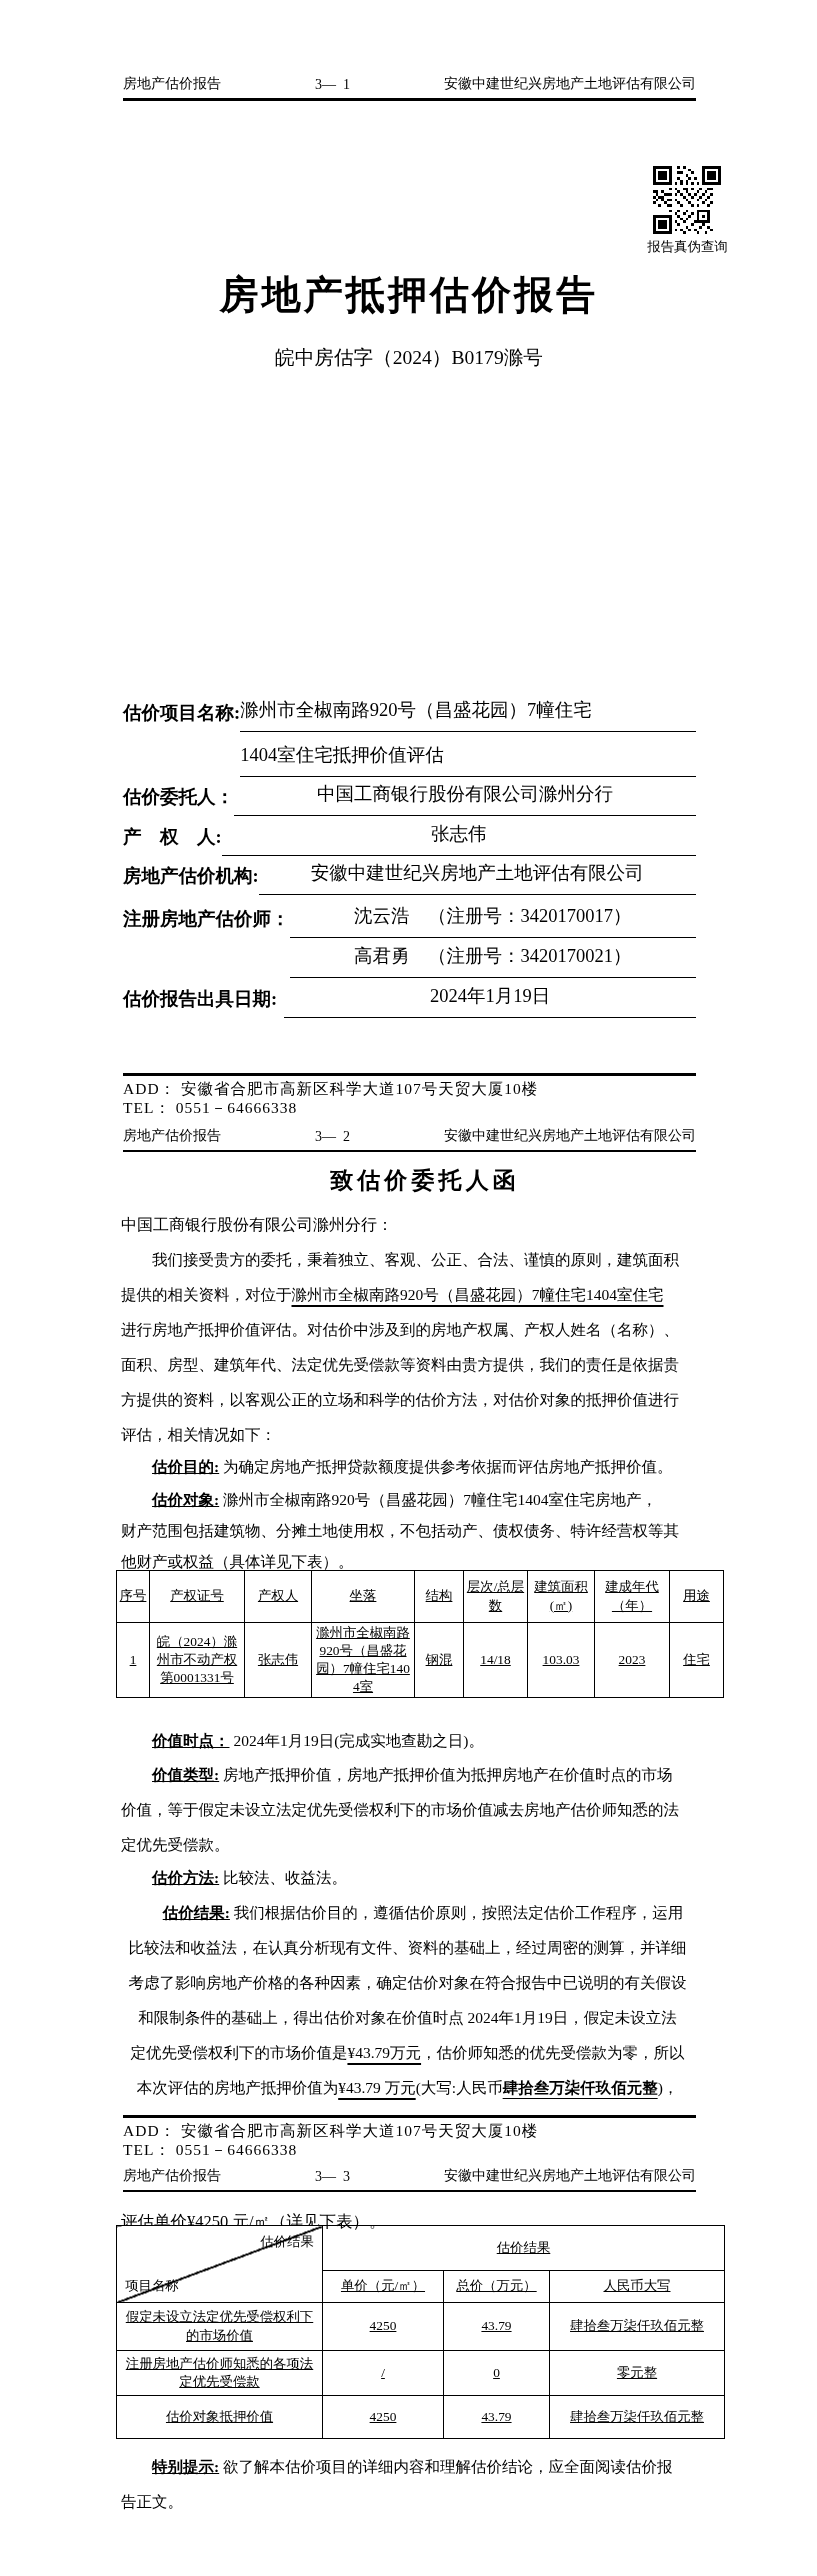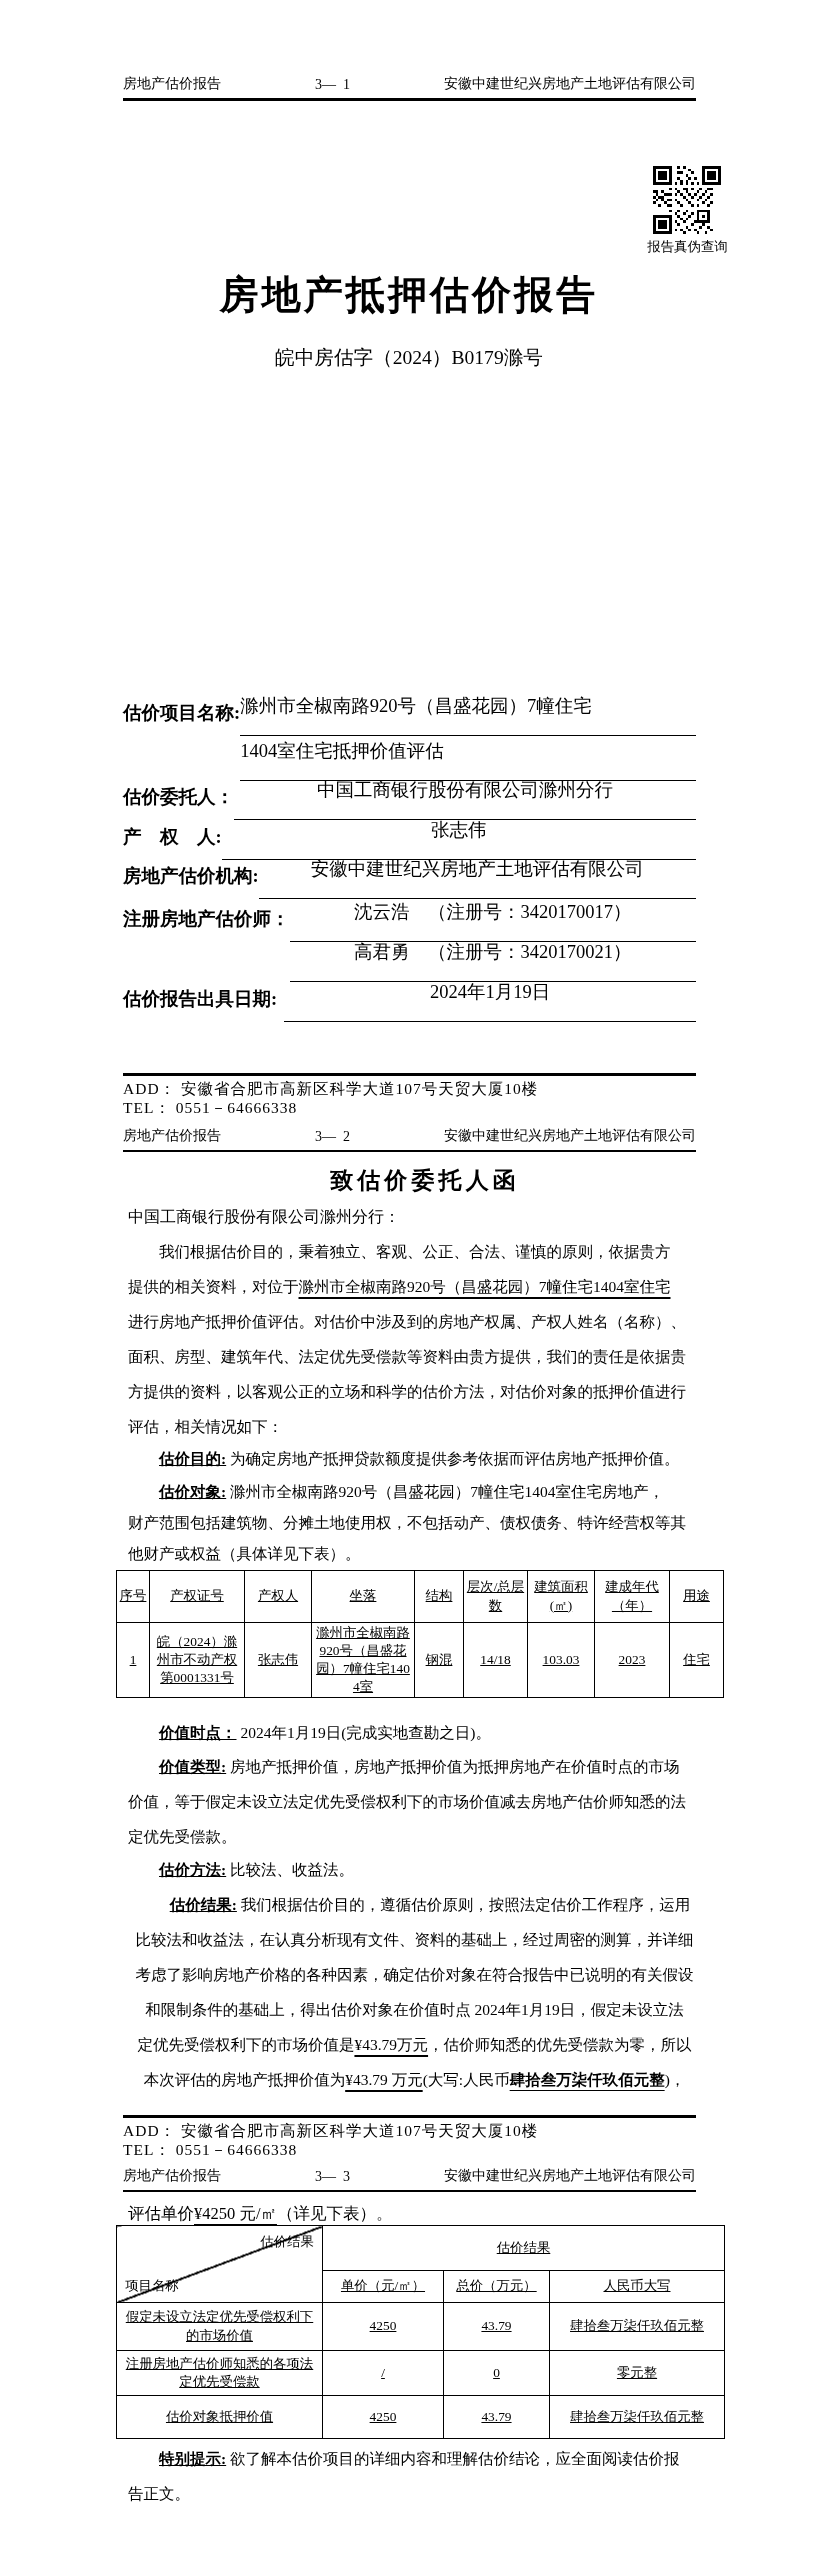--- a/index.html
+++ b/index.html
@@ -21,26 +21,26 @@
   .qr-label{position:absolute;left:638px;top:238px;width:99px;text-align:center;font-size:13.4px;}
 
   .title{position:absolute;left:0;top:268px;width:100%;text-align:center;font-size:39px;font-weight:900;
          letter-spacing:3.1px;font-family:"Liberation Sans","DejaVu Sans",sans-serif;}
   .report-no{position:absolute;left:0;top:344px;width:100%;text-align:center;font-size:19.6px;}
 
   
   .cover-row{position:absolute;left:123px;width:573px;display:flex;align-items:center;
              font-size:18.5px;height:32px;}
   .cover-row .lab{font-weight:bold;white-space:pre;padding-bottom:2.1px;}
-  .cover-row .val{flex:1;text-align:center;border-bottom:1.5px solid #000;padding-bottom:17px;white-space:pre;}
+  .cover-row .val{flex:1;text-align:center;border-bottom:1.5px solid #000;padding-bottom:9px;white-space:pre;}
   .cover-row .val.left{text-align:left;}
   .ghost{visibility:hidden;}
 
   
-  .para{position:absolute;left:128px;width:573px;font-size:15.5px;}
+  .para{position:absolute;left:121px;width:573px;font-size:15.5px;margin-top:8px;}
   .para .tline{height:34px;line-height:34px;white-space:nowrap;}
   .para.lh60 .tline{height:31px;line-height:31px;}
   .para.lh67 .tline{height:35px;line-height:35px;}
   .u{text-decoration:underline;text-underline-offset:5.2px;text-decoration-thickness:1.5px;}
   .b{font-weight:bold;text-decoration:underline;}
 
   .letter-title{position:absolute;left:16px;top:1165px;width:100%;text-align:center;font-size:23px;
                 font-weight:900;letter-spacing:4.1px;font-family:"Liberation Sans","DejaVu Sans",sans-serif;}
 
   
@@ -233,21 +233,21 @@
     <span>3—  2</span>
     <span>安徽中建世纪兴房地产土地评估有限公司</span>
   </div>
 
   <div class="letter-title">致估价委托人函</div>
 
   <div class="para" style="top:1200px;font-size:16px;">
       <div class="tline">中国工商银行股份有限公司滁州分行：</div>
     </div>
   <div class="para lh67" style="top:1234px;">
-      <div class="tline">　　我们根据估价目的，秉着独立、客观、公正、合法、谨慎的原则，依据贵方</div>
+      <div class="tline">　　我们接受贵方的委托，秉着独立、客观、公正、合法、谨慎的原则，建筑面积</div>
       <div class="tline"><span>提供的相关资料，对位于</span><span class="u">滁州市全椒南路920号（昌盛花园）7幢住宅1404室住宅</span></div>
       <div class="tline">进行房地产抵押价值评估。对估价中涉及到的房地产权属、产权人姓名（名称）、</div>
       <div class="tline">面积、房型、建筑年代、法定优先受偿款等资料由贵方提供，我们的责任是依据贵</div>
       <div class="tline">方提供的资料，以客观公正的立场和科学的估价方法，对估价对象的抵押价值进行</div>
       <div class="tline">评估，相关情况如下：</div>
     </div>
   <div class="para lh60" style="top:1443px;">
       <div class="tline"><span>　　</span><span class="b">估价目的:</span><span> 为确定房地产抵押贷款额度提供参考依据而评估房地产抵押价值。</span></div>
     </div>
   <div class="para lh60" style="top:1476px;">

